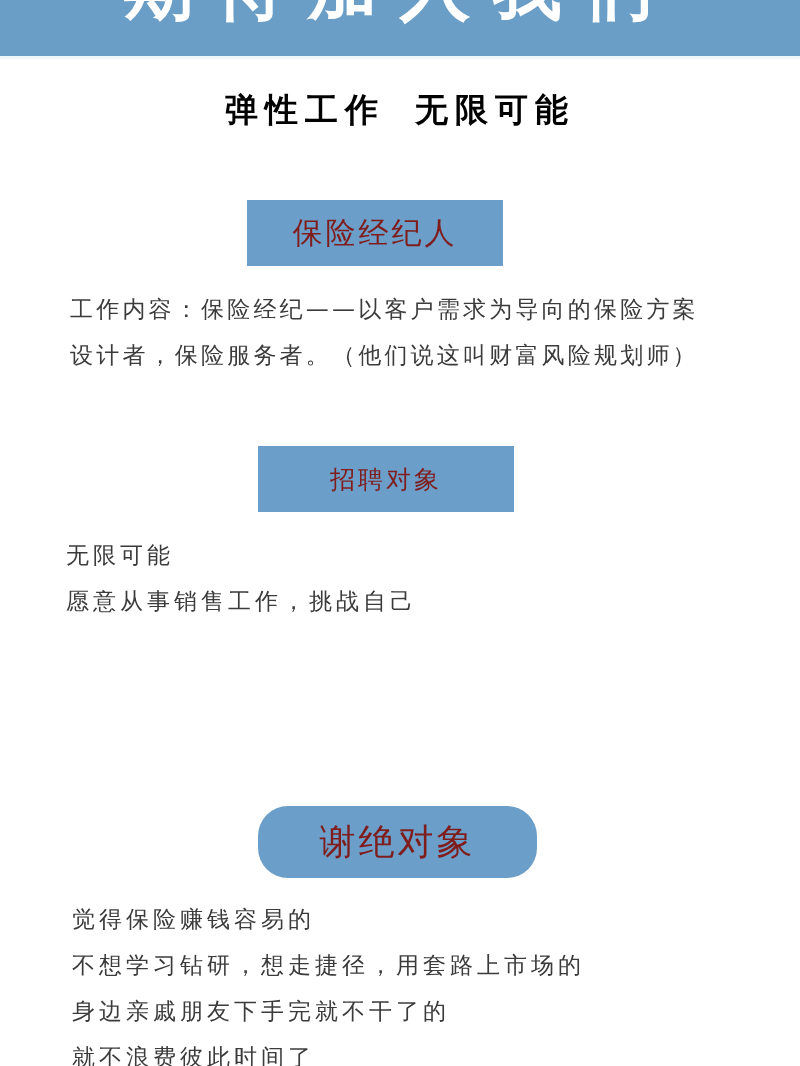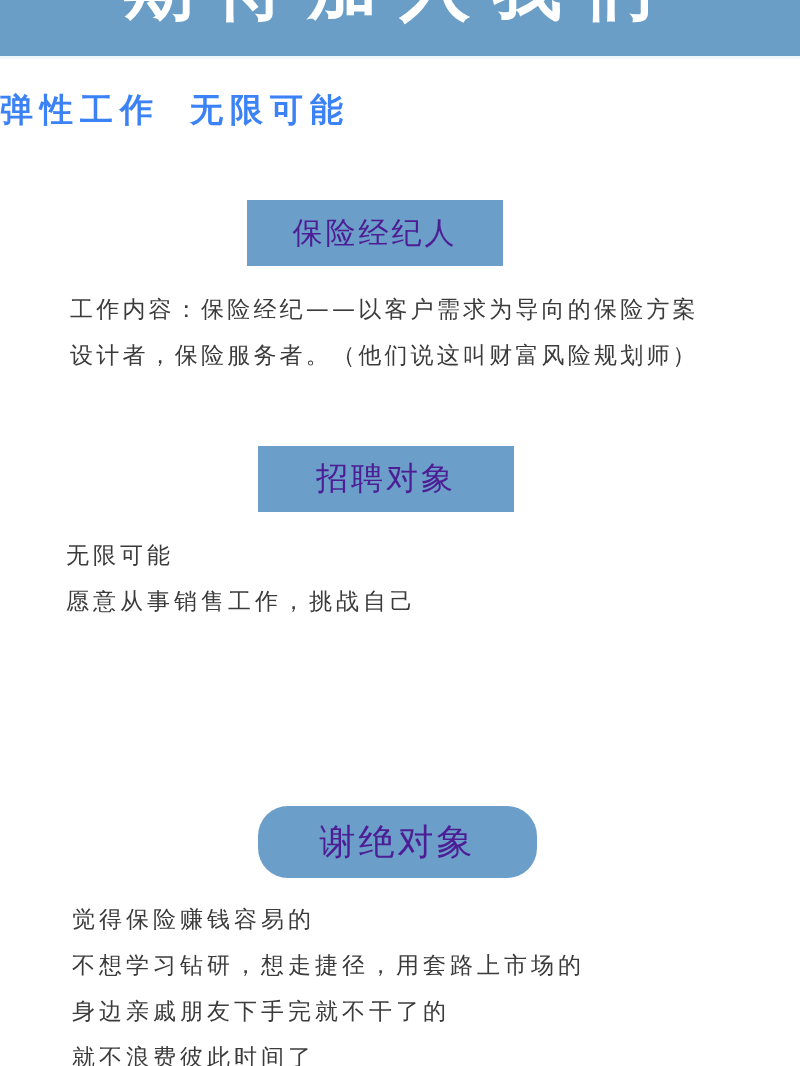--- a/index.html
+++ b/index.html
@@ -36,39 +36,40 @@
     .banner-edge {
       position: absolute;
       left: 0; top: 56px;
       width: 800px; height: 3px;
       background: #eef6fa;
     }
     .tagline {
       position: absolute;
       left: 0; right: 0;
       top: 88px;
-      color: #3b82f6;
+      text-align: center;
+      color: #000000;
       font-size: 33px;
       font-weight: bold;
       letter-spacing: 7px;
       white-space: nowrap;
     }
     .tagline .gap { display: inline-block; width: 30px; }
     .section-box {
       position: absolute;
       background: #6b9ec8;
-      color: #4c1d95;
+      color: #7f1d1d;
       display: flex;
       align-items: center;
       justify-content: center;
       letter-spacing: 3px;
       white-space: nowrap;
     }
     .box1 { left: 247px; top: 200px; width: 256px; height: 66px; font-size: 30px; }
-    .box2 { left: 258px; top: 446px; width: 256px; height: 66px; font-size: 32px; }
+    .box2 { left: 258px; top: 446px; width: 256px; height: 66px; font-size: 25px; }
     .box3 { left: 258px; top: 806px; width: 279px; height: 72px; font-size: 36px; border-radius: 30px; }
 
     .para {
       position: absolute;
       color: #3b3b3b;
       font-size: 23px;
       letter-spacing: 3.2px;
       line-height: 46px;
     }
     .para1 { left: 70px; top: 286px; width: 640px; }

